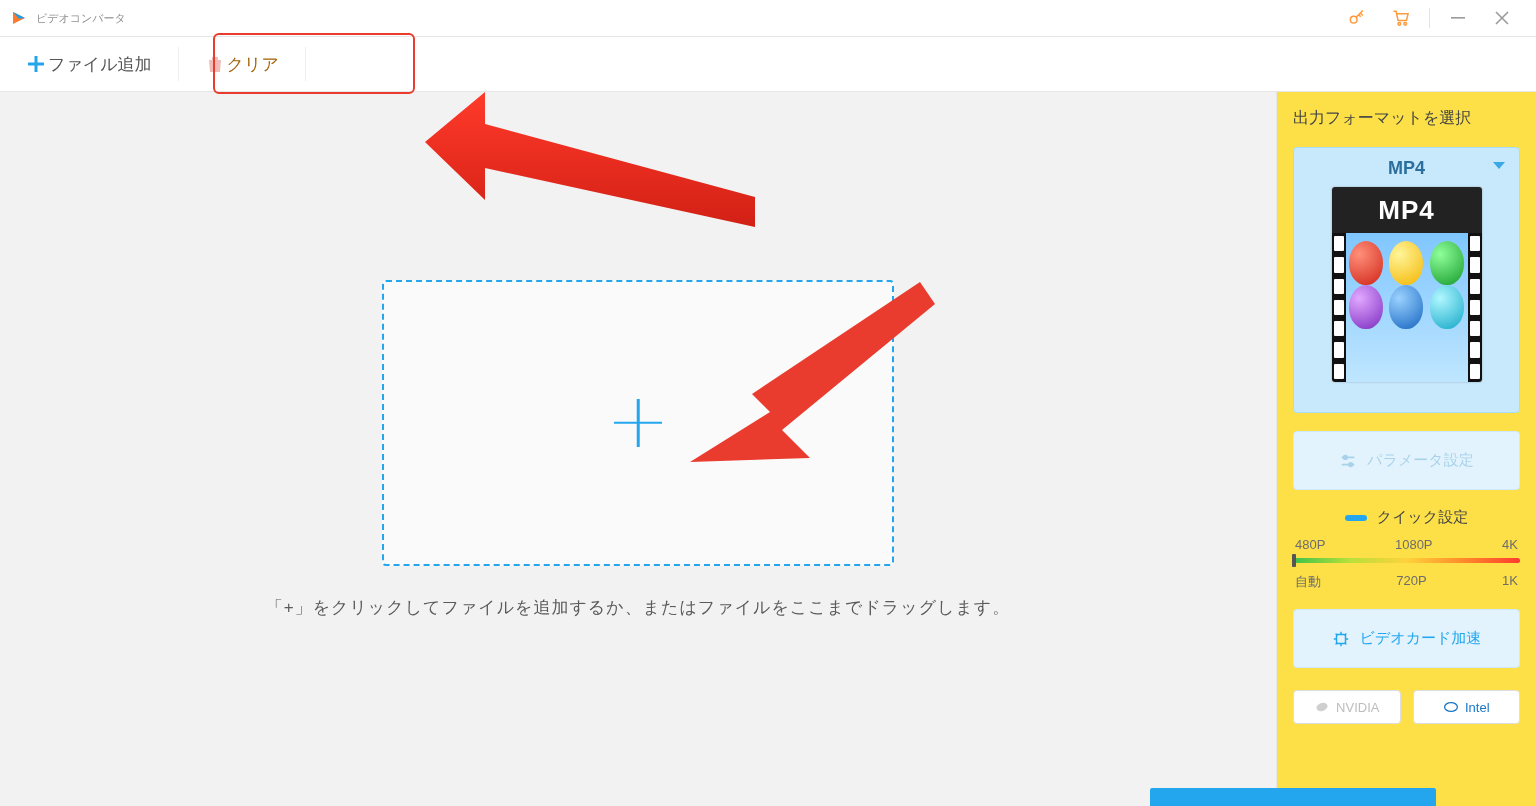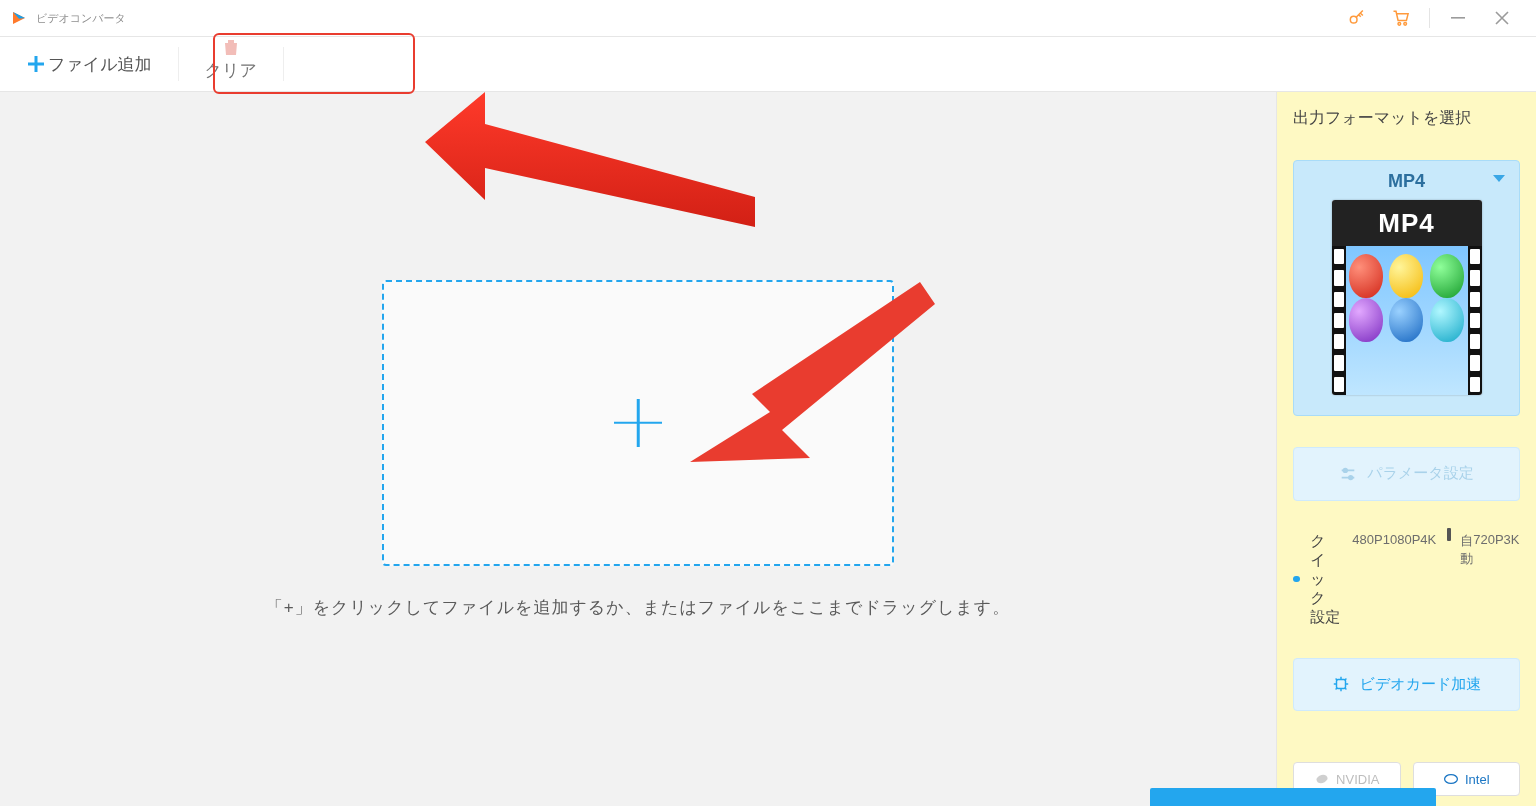--- a/index.html
+++ b/index.html
@@ -27,21 +27,21 @@
   .titlebar .divider{width:1px;height:20px;background:#e4e4e4;margin:0 6px;}
   
   .toolbar{
     height:56px;background:#fff;border-top:1px solid var(--border);border-bottom:1px solid var(--border);
     display:flex;align-items:stretch;
   }
   .tbtn{
     display:flex;align-items:center;gap:2px;padding:0 26px;font-size:17px;color:var(--text);
     position:relative;
   }
-  .tbtn.disabled{color:#737373;flex-direction:column;}
+  .tbtn.disabled{color:#a16207;}
   .tbtn .icon{width:20px;height:20px;display:flex;align-items:center;justify-content:center;}
   .vsep{width:1px;background:#eee;margin:10px 0;}
   .caret-down{width:0;height:0;border-left:5px solid transparent;border-right:5px solid transparent;border-top:6px solid var(--accent);margin-right:2px;}
   .highlight-box{
     position:absolute;left:213px;top:33px;width:202px;height:61px;border:2px solid #e93c2f;border-radius:6px;pointer-events:none;z-index:3;
   }
   
   .main{position:absolute;top:92px;left:0;right:0;bottom:0;display:flex;}
   .workspace{flex:1;position:relative;display:flex;flex-direction:column;align-items:center;justify-content:center;}
   .dropzone{
@@ -50,27 +50,27 @@
   }
   .plus-big{position:relative;width:48px;height:48px;}
   .plus-big::before,.plus-big::after{content:"";position:absolute;background:var(--accent);}
   .plus-big::before{left:50%;top:0;width:2.5px;height:100%;transform:translateX(-50%);}
   .plus-big::after{top:50%;left:0;height:2.5px;width:100%;transform:translateY(-50%);}
   .hint{margin-top:30px;font-size:17px;color:#5a5a5a;letter-spacing:1px;}
   
   .arrow{position:absolute;pointer-events:none;z-index:4;}
   
   .sidepanel{
-    width:260px;background:#fef9c3;border-left:1px solid var(--border);
-    display:flex;flex-direction:column;padding:16px 16px 10px 16px;gap:31px;
+    width:260px;background:#fde047;border-left:1px solid var(--border);
+    display:flex;flex-direction:column;padding:16px 16px 10px 16px;gap:18px;
   }
   .sp-title{font-size:16px;color:#444;font-weight:550;}
   .format-card{
     background:var(--accent-light);border:1px solid #a9dcf8;border-radius:4px;
-    display:flex;flex-direction:column;align-items:center;padding:10px 10px 20px 10px;position:relative;
+    display:flex;flex-direction:column;align-items:center;padding:10px 10px 30px 10px;position:relative;
   }
   .format-card .fmt-label{color:#2c6f9e;font-size:18px;font-weight:600;margin-bottom:8px;}
   .format-card .chev{position:absolute;right:14px;top:14px;width:0;height:0;border-left:6px solid transparent;border-right:6px solid transparent;border-top:7px solid #3aa7e6;}
   .thumb{
     width:150px;height:195px;background:#fff;border-radius:3px;box-shadow:0 0 2px rgba(0,0,0,.3);
     overflow:hidden;position:relative;
   }
   .thumb .mp4badge{
     width:100%;height:46px;background:#222;color:#fff;font-weight:800;font-size:26px;
     display:flex;align-items:center;justify-content:center;letter-spacing:1px;
@@ -88,30 +88,30 @@
   .b-pur{background:radial-gradient(circle at 30% 30%,#e2a8ff,#7a2bbf);}
 
   .thin-btn{
     height:59px;border-radius:4px;display:flex;align-items:center;justify-content:center;gap:10px;
     font-size:15px;
   }
   .thin-btn .ico{width:18px;height:18px;}
   .btn-light{background:var(--accent-lighter);color:#a9d2ea;border:1px solid #cfeafc;}
   .btn-blue{background:var(--accent-lighter);color:var(--accent);border:1px solid #cfeafc;}
 
-  .quick-block{display:flex;gap:10px;}
+  .quick-block{display:flex;flex-direction:column;gap:10px;}
   .quick-head{display:flex;align-items:center;gap:10px;color:#444;font-size:15px;justify-content:center;}
   .quick-head .dot{width:22px;height:6px;border-radius:3px;background:var(--accent);position:relative;}
   .labels-row{display:flex;justify-content:space-between;font-size:13px;color:#6d6d6d;padding:0 2px;}
   .labels-row.top{margin-bottom:-4px;text-align:center;}
   .slider{height:5px;border-radius:3px;position:relative;
     background:linear-gradient(to right,#3cc24a 0%,#b7e03b 25%,#ffd23c 50%,#ff8a2a 75%,#ff3b2f 100%);}
   .slider .knob{position:absolute;left:-1px;top:-4px;width:4px;height:13px;background:#555;border-radius:1px;}
 
-  .gpu-row{display:flex;gap:12px;margin-top:20px;}
+  .gpu-row{display:flex;gap:12px;margin-top:4px;}
   .gpu{flex:1;height:34px;border:1px solid #dedede;border-radius:4px;display:flex;align-items:center;justify-content:center;gap:6px;font-size:13px;background:#fff;}
   .gpu.nvidia{color:#bdbdbd;}
   .gpu.intel{color:#1b76c4;text-align:center;}
   .gpu .chip{width:16px;height:16px;}
 
   
   .bottombar{position:absolute;left:1150px;right:100px;bottom:0;height:18px;background:var(--accent);border-radius:2px 2px 0 0;}
 </style>
 </head>
 <body>
@@ -257,21 +257,21 @@
         <span>480P</span>
         <span>1080P</span>
         <span>4K</span>
       </div>
       <div class="slider">
           <span class="knob"></span>
         </div>
       <div class="labels-row">
         <span>自動</span>
         <span>720P</span>
-        <span>3K</span>
+        <span>1K</span>
       </div>
     </div>
 
     <div class="thin-btn btn-blue">
       <span class="ico">
         <svg viewBox="0 0 20 20" stroke="#23a6ee" stroke-width="1.6" fill="none">
             <rect x="5" y="5" width="10" height="10" rx="1.5"></rect>
             <path d="M10 2v3M10 15v3M2 10h3M15 10h3M4 4l2 2M16 4l-2 2M4 16l2-2M16 16l-2-2"></path>
           </svg>
       </span>

